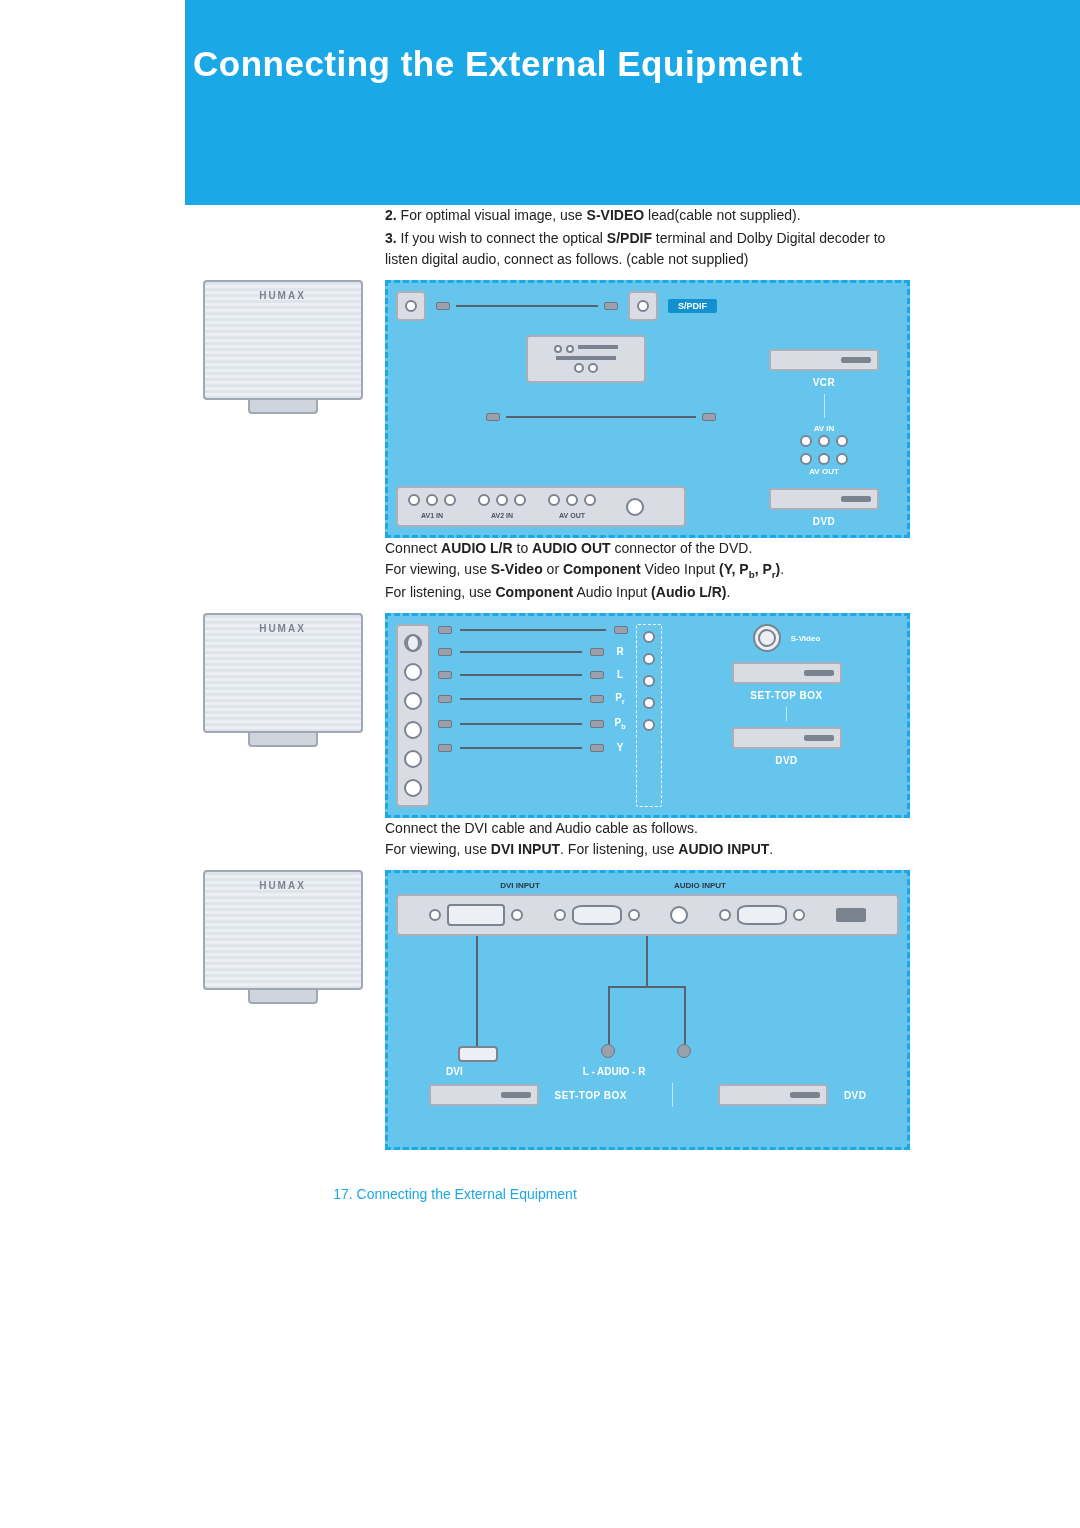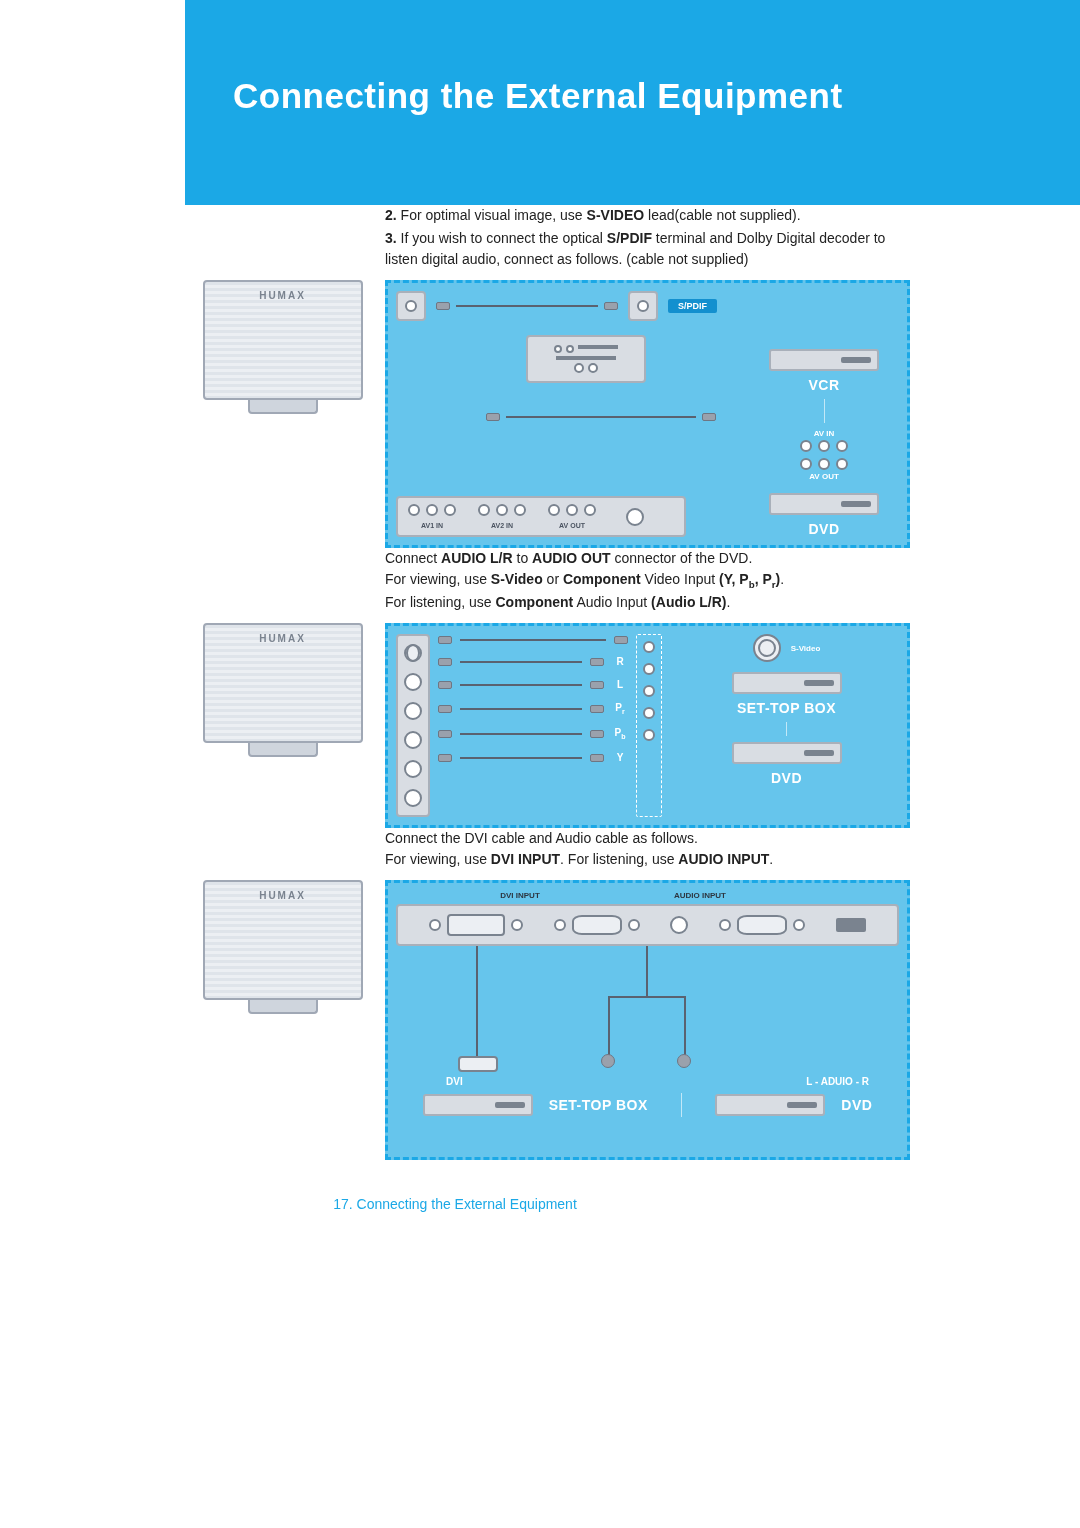--- a/index.html
+++ b/index.html
@@ -14,27 +14,26 @@
     padding: 0;
   }
   .header-band {
     background: #1ba8e6;
     height: 205px;
     margin-left: 185px;
     position: relative;
   }
   .page-title {
     position: absolute;
-    top: 76px;
+    top: 44px;
     left: 8px;
     color: #fff;
     font-size: 35px;
     font-weight: bold;
     letter-spacing: 0.5px;
-    margin-left: 40px;
   }
   .content {
     width: 100%;
     padding: 0 170px 40px 0;
   }
   .section-hdr {
     color: #1ba8e6;
     font-size: 20px;
     font-weight: bold;
     margin: 28px 0 14px 385px;
@@ -151,21 +150,21 @@
     padding: 0 6px;
   }
   .device-slot {
     width: 30px; height: 6px;
     background: #7a838f;
     border-radius: 2px;
     margin-left: 6px;
   }
   .device-label {
     color: #fff;
-    font-size: 14px;
+    font-size: 10px;
     font-weight: bold;
     text-align: center;
     margin-top: 4px;
     letter-spacing: 0.5px;
   }
   .stack {
     display: flex;
     flex-direction: column;
     align-items: center;
     gap: 2px;
@@ -541,21 +540,21 @@
           </div>
 
           <div class="vline" style="left:250px; top:0; height:50px;"></div>
           <div style="position:absolute; left:212px; top:50px; width:76px; height:2px; background:#5a6270;"></div>
           <div class="vline" style="left:212px; top:50px; height:60px;"></div>
           <div class="vline" style="left:288px; top:50px; height:60px;"></div>
           <div class="plug" style="position:absolute; left:205px; top:108px; width:14px; height:14px; border-radius:50%;"></div>
           <div class="plug" style="position:absolute; left:281px; top:108px; width:14px; height:14px; border-radius:50%;"></div>
         </div>
 
-        <div class="bottom-label-bar" style="padding:0 30px 0 50px; justify-content:space-between; gap:120px;">
+        <div class="bottom-label-bar" style="padding:0 30px 0 50px; justify-content:flex-start; gap:120px;">
           <span class="bottom-label">DVI</span>
           <span class="bottom-label">L - ADUIO - R</span>
         </div>
 
         <div class="device-bar">
           <div class="device-pair">
             <div class="device-box">
                 <div class="device-slot"></div>
               </div>
             <span class="device-label">SET-TOP BOX</span>

